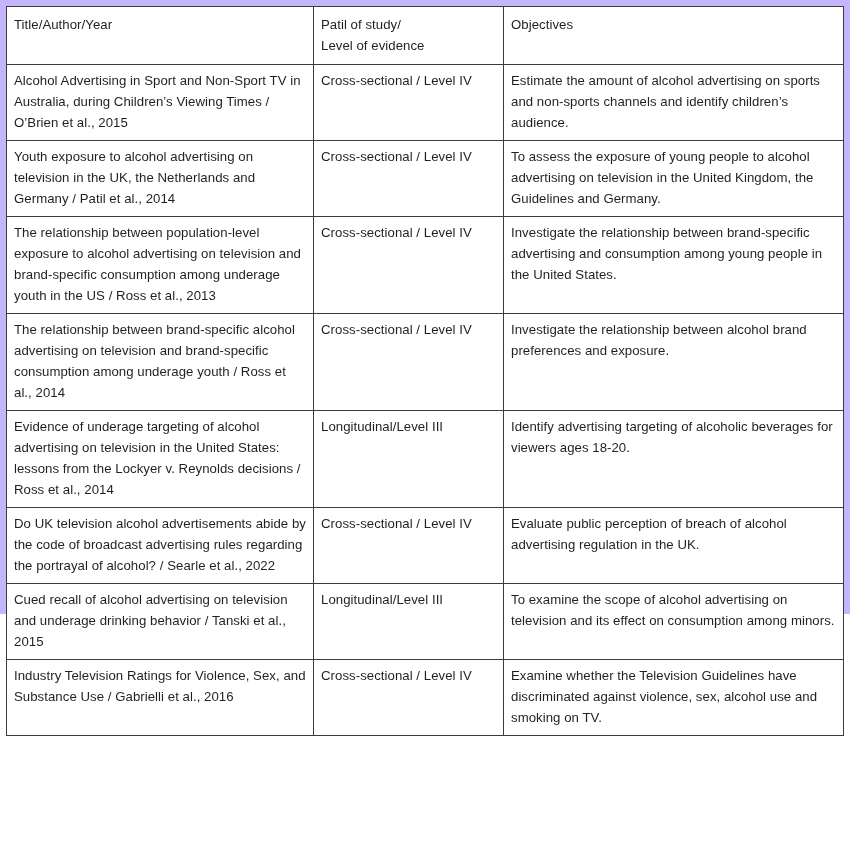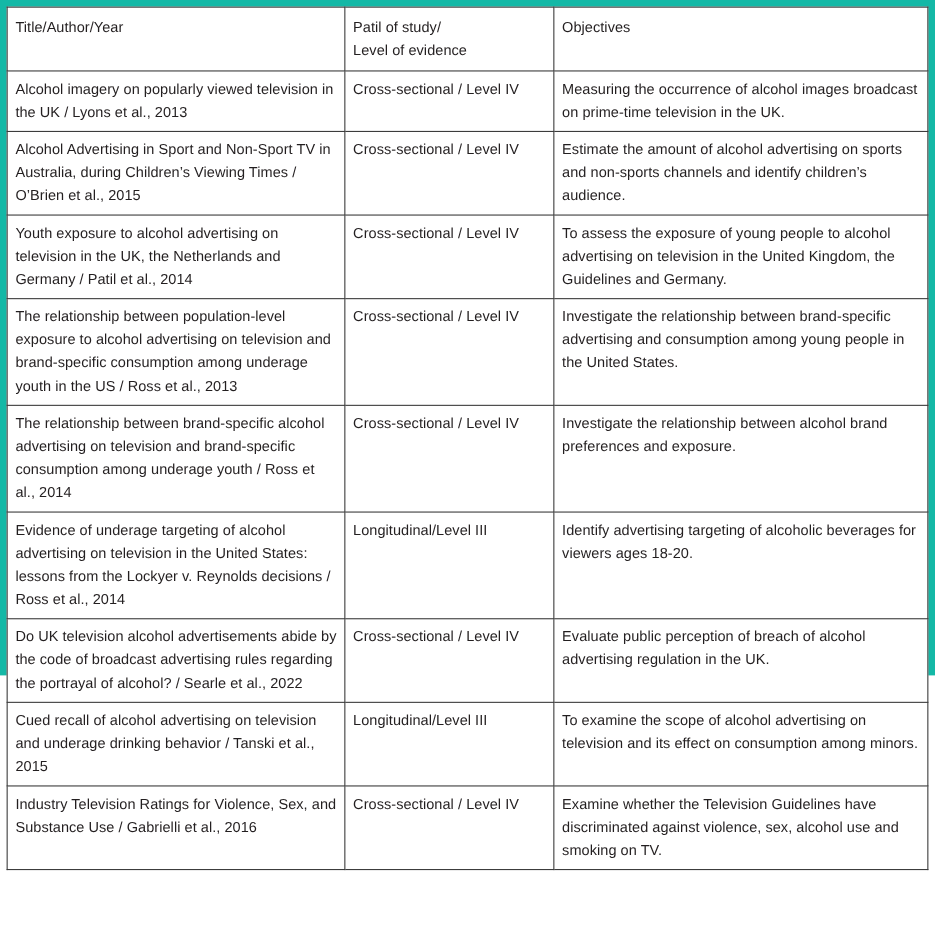--- a/index.html
+++ b/index.html
@@ -11,21 +11,21 @@
     width: 850px;
     height: 845px;
     font-family: "Liberation Sans", sans-serif;
     color: #231f20;
     overflow: hidden;
   }
   .page {
     position: relative;
     width: 850px;
     height: 614px;
-    background: #14b8a6;
+    background: #c4b5fd;
   }
   table.studies {
     position: absolute;
     left: 6px;
     top: 6px;
     width: 837px;
     border-collapse: collapse;
     table-layout: fixed;
     background: #ffffff;
   }
@@ -70,25 +70,20 @@
           <span class="cellline">Patil of study/</span>
           <span class="cellline">Level of evidence</span>
         </th>
         <th>
           <span class="cellline">Objectives</span>
         </th>
       </tr>
     </thead>
     <tbody>
       <tr>
-        <td>Alcohol imagery on popularly viewed television in the UK / Lyons et al., 2013</td>
-        <td>Cross-sectional / Level IV</td>
-        <td>Measuring the occurrence of alcohol images broadcast on prime-time television in the UK.</td>
-      </tr>
-      <tr>
         <td>Alcohol Advertising in Sport and Non-Sport TV in Australia, during Children’s Viewing Times / O’Brien et al., 2015</td>
         <td>Cross-sectional / Level IV</td>
         <td>Estimate the amount of alcohol advertising on sports and non-sports channels and identify children’s audience.</td>
       </tr>
       <tr>
         <td>Youth exposure to alcohol advertising on television in the UK, the Netherlands and Germany / Patil et al., 2014</td>
         <td>Cross-sectional / Level IV</td>
         <td>To assess the exposure of young people to alcohol advertising on television in the United Kingdom, the Guidelines and Germany.</td>
       </tr>
       <tr>

